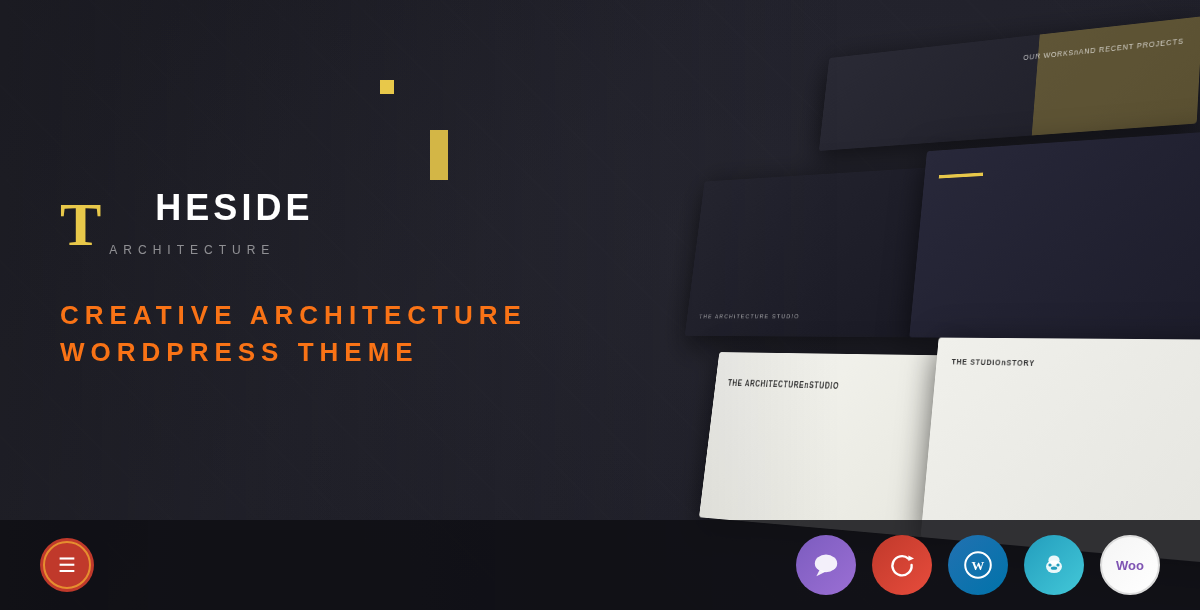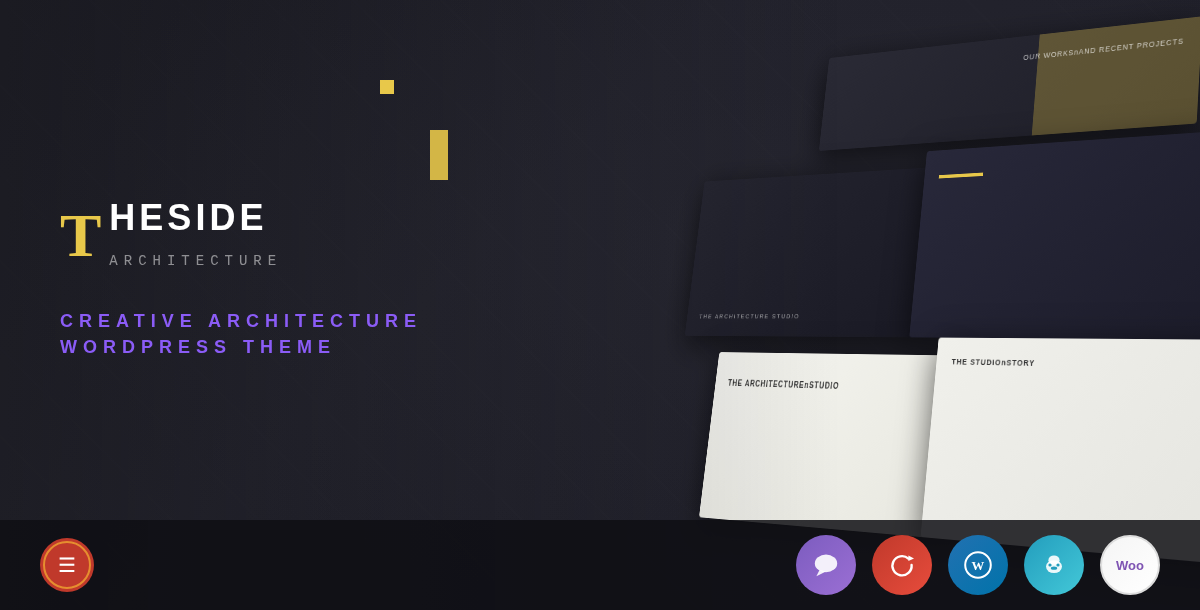--- a/index.html
+++ b/index.html
@@ -217,35 +217,36 @@
       flex-direction: column;
     }
 
     .logo-heside {
       font-size: 36px;
       font-weight: 700;
       color: #ffffff;
       letter-spacing: 4px;
       line-height: 1;
       font-family: Arial, sans-serif;
+      margin-left: 46px;
     }
 
     .logo-subtitle {
-      font-size: 14px;
+      font-size: 12px;
       color: rgba(255,255,255,0.5);
       letter-spacing: 6px;
       margin-top: 17px;
-      font-family: Liberation Mono, monospace;
+      font-family: Liberation Sans, sans-serif;
     }
 
     
     .headline {
-      font-size: 18px;
+      font-size: 26px;
       font-weight: 700;
-      color: #8b5cf6;
+      color: #f97316;
       letter-spacing: 6px;
       text-transform: uppercase;
       line-height: 1.4;
       margin-bottom: 50px;
       font-family: Arial, sans-serif;
     }
 
     
     .bottom-bar {
       position: absolute;

